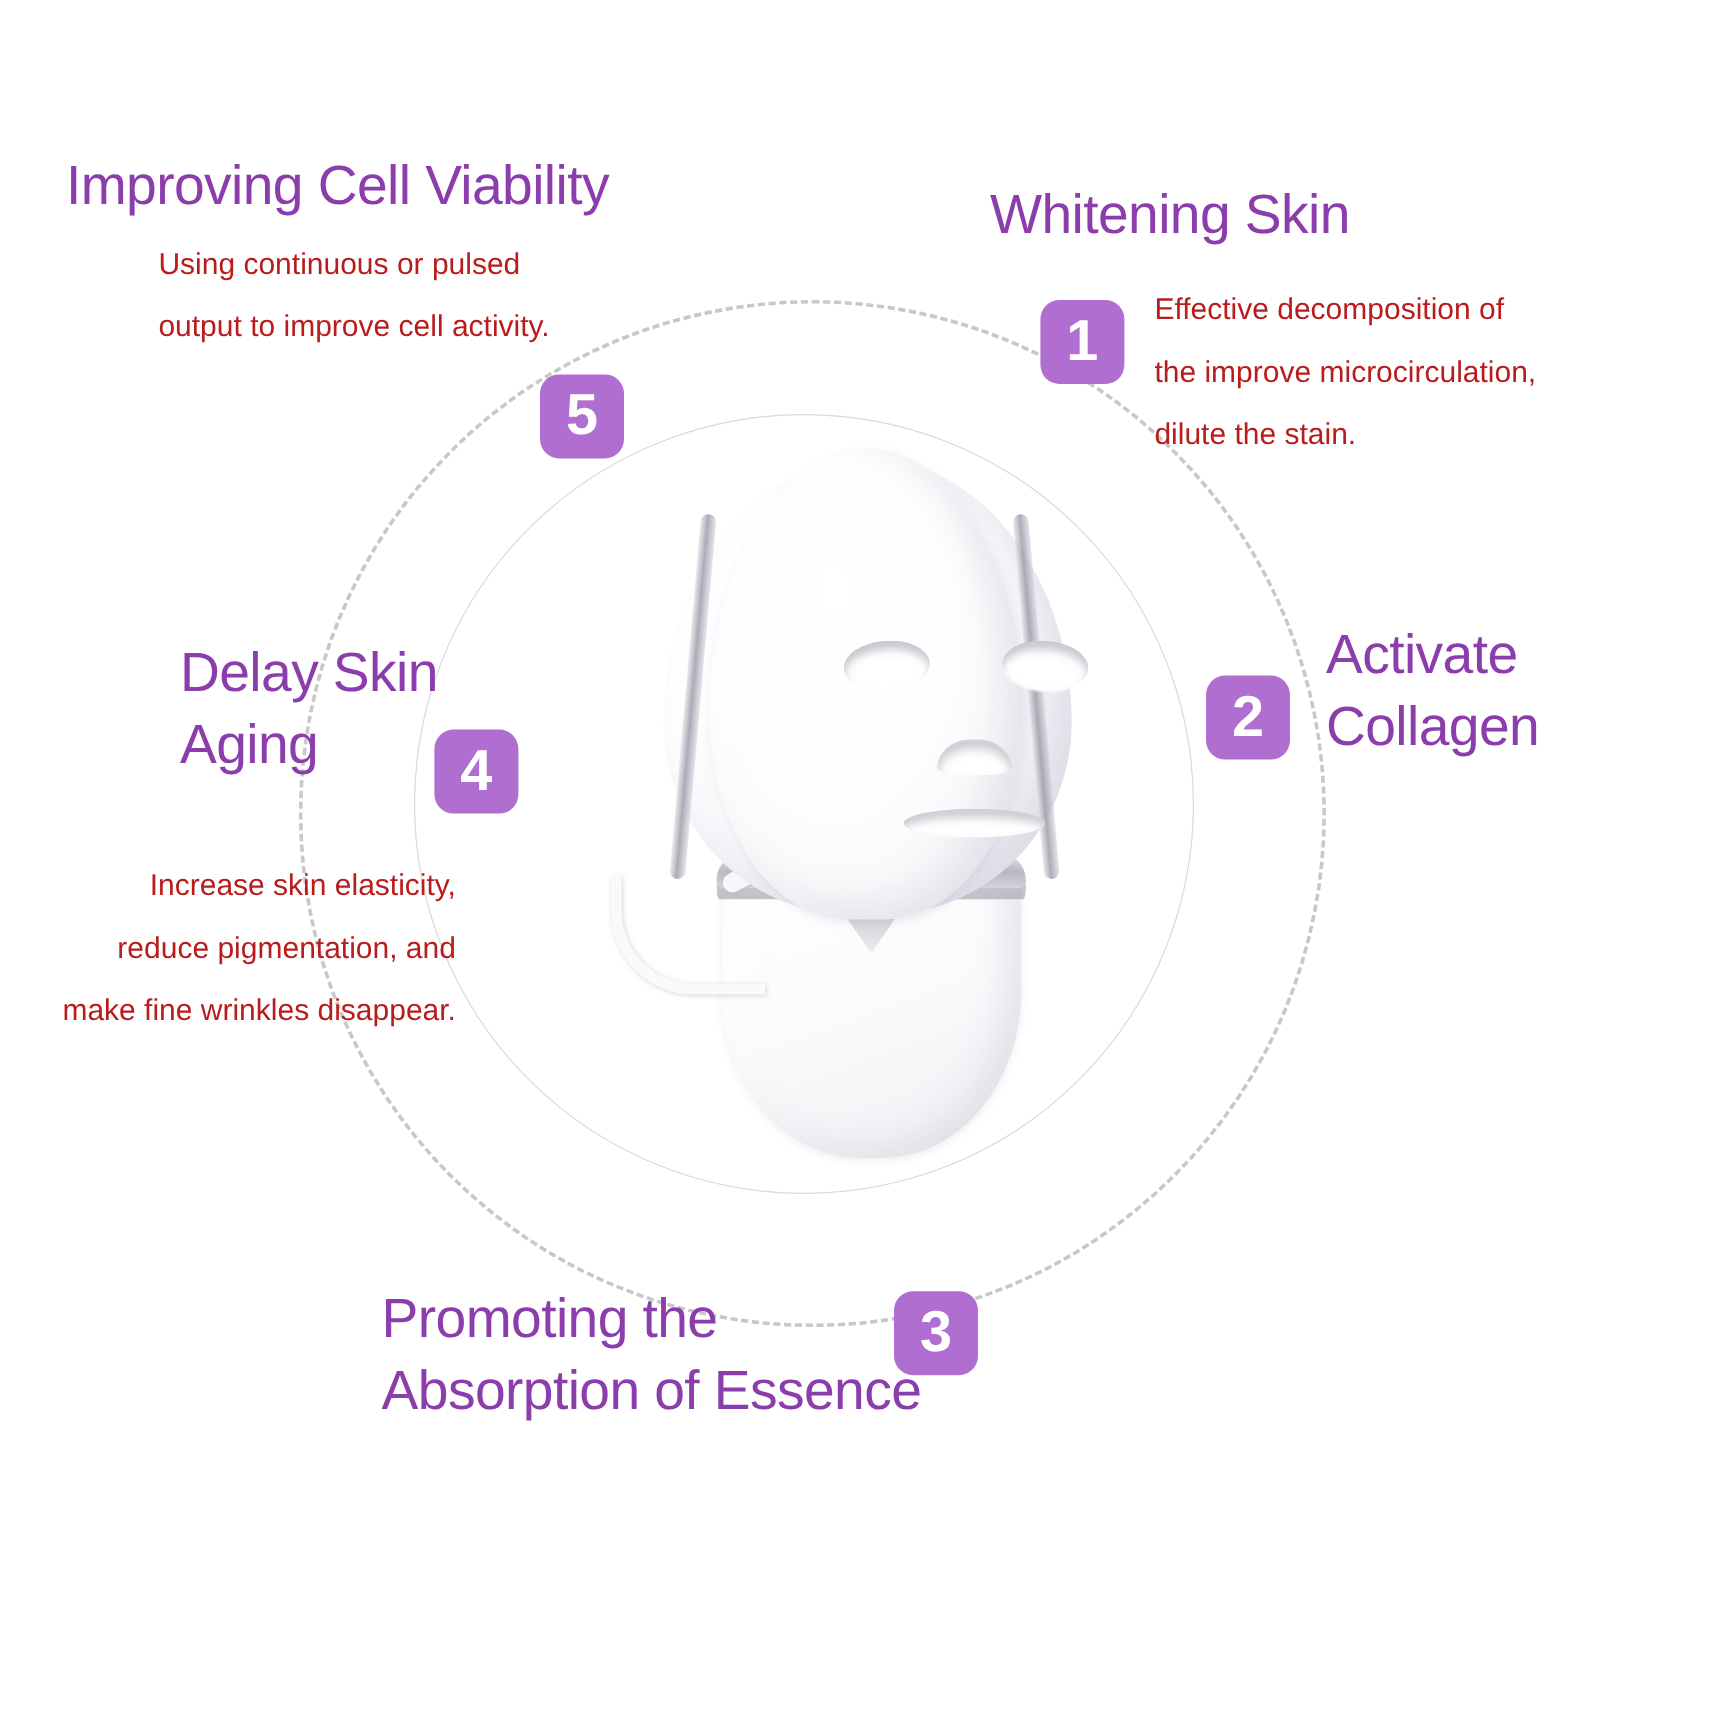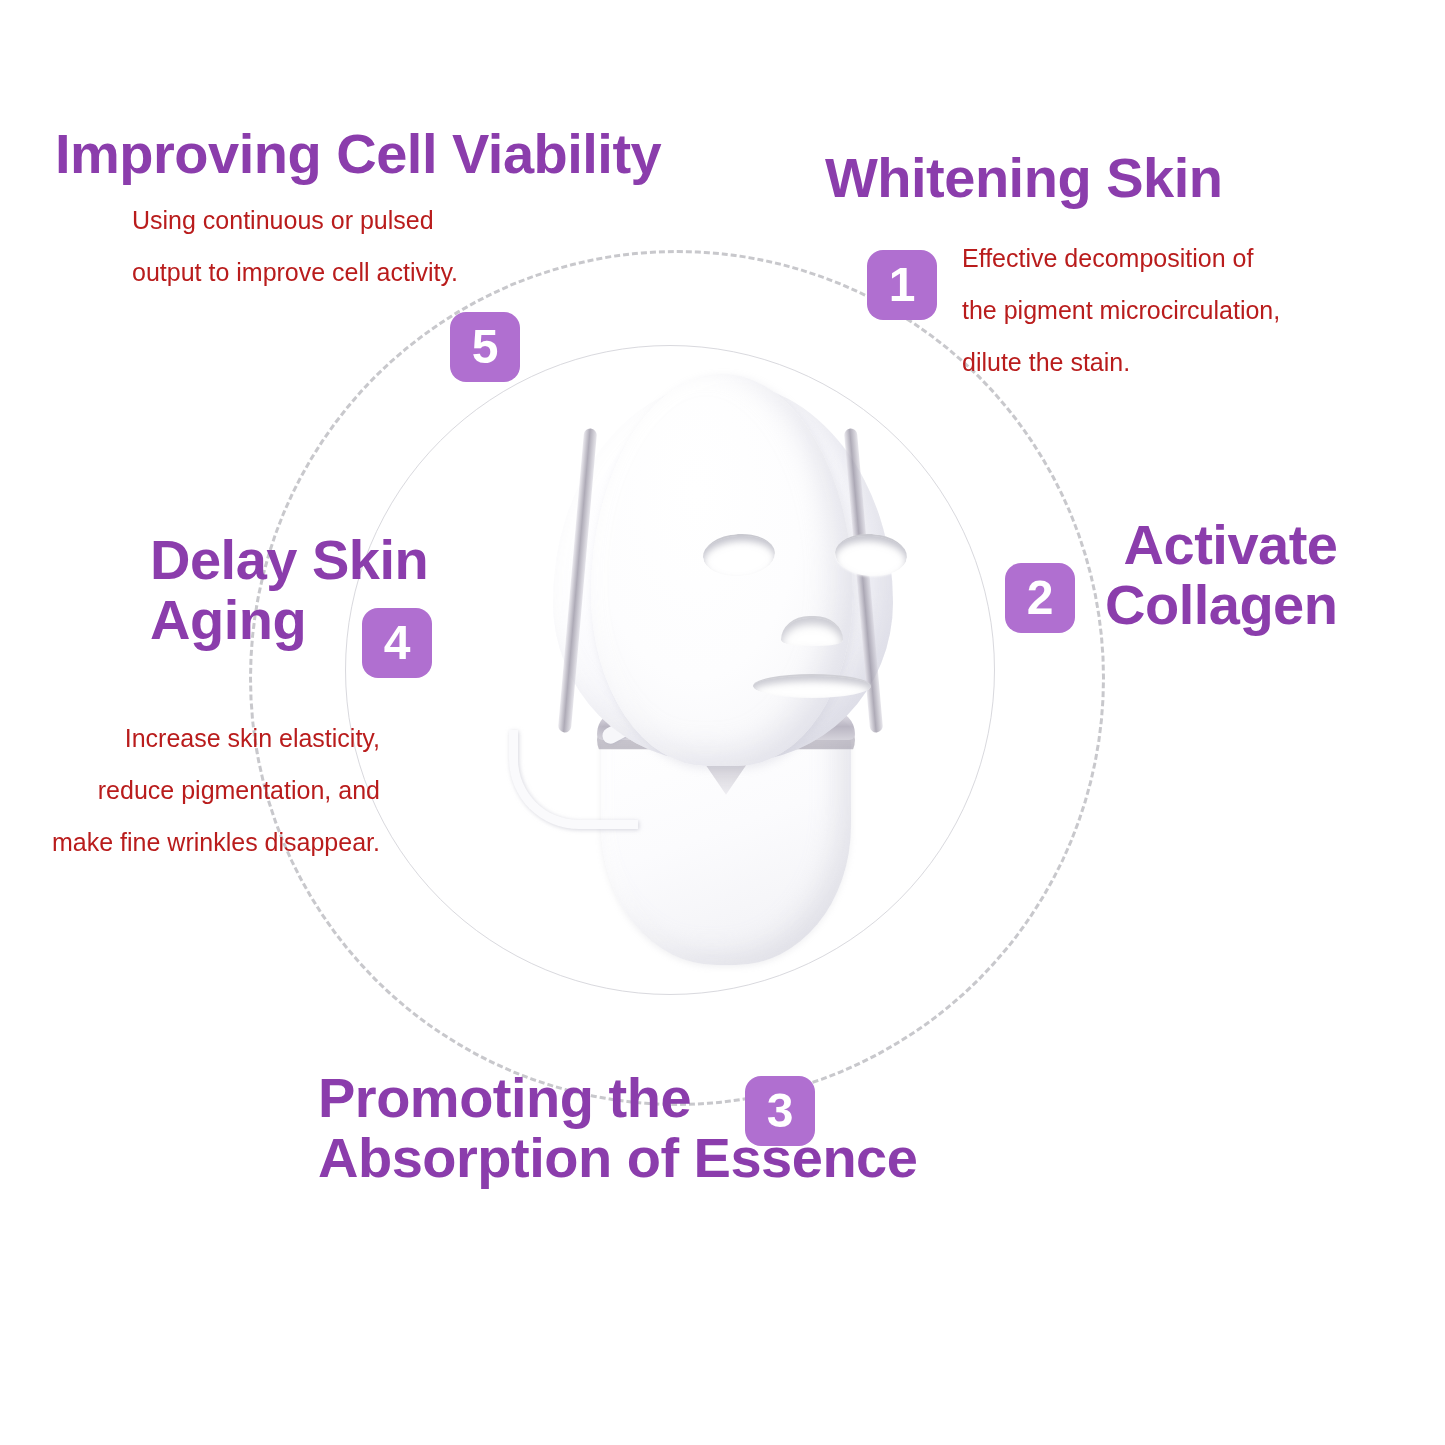--- a/index.html
+++ b/index.html
@@ -142,22 +142,22 @@
     background: #f7f7fa;
     border-radius: 8px;
     transform: rotate(-28deg);
     box-shadow: 0 1px 2px rgba(180,180,195,.5);
   }
 
   
   .block { position: absolute; }
   .head {
     color: #8B3DAC;
-    font-weight: bold;
-    font-size: 56px;
+    font-weight: normal;
+    font-size: 46px;
     line-height: 60px;
     letter-spacing: -.5px;
     white-space: pre-line;
     margin: 0;
   }
   .body {
     color: #b91c1c;
     font-size: 25px;
     line-height: 52px;
     white-space: pre-line;
@@ -175,21 +175,21 @@
     align-items: center;
     justify-content: center;
     line-height: 1;
   }
 
   
   #b1-head { left: 800px;  top: 148px; margin-left: 25px; }
   #b1-body { left: 962px;  top: 232px; }
   #badge-1 { left: 867px;  top: 250px; }
 
-  #b2-head { left: 1105px; top: 515px; text-align: right; }
+  #b2-head { left: 1105px; top: 515px; text-align: left; }
   #b2-body { left: 1053px; top: 693px; }
   #badge-2 { left: 1005px; top: 563px; }
 
   #b3-head { left: 318px;  top: 1068px; }
   #b3-body { left: 355px;  top: 1212px; }
   #badge-3 { left: 745px;  top: 1076px; }
 
   #b4-head { left: 150px;  top: 530px; text-align: left; width: 300px; }
   #b4-body { left: 52px;   top: 712px; text-align: right; }
   #badge-4 { left: 362px;  top: 608px; }
@@ -230,21 +230,21 @@
     <p class="body">Using continuous or pulsed
 output to improve cell activity.</p>
   </div>
   <div class="badge" id="badge-5">5</div>
 
   <div class="block" id="b1-head">
     <h2 class="head">Whitening Skin</h2>
   </div>
   <div class="block" id="b1-body">
     <p class="body">Effective decomposition of
-the pigment microcirculation,
+the improve microcirculation,
 dilute the stain.</p>
   </div>
   <div class="badge" id="badge-1">1</div>
 
   <div class="block" id="b2-head">
     <h2 class="head">Activate
 Collagen</h2>
   </div>
   <div class="badge" id="badge-2">2</div>
 

